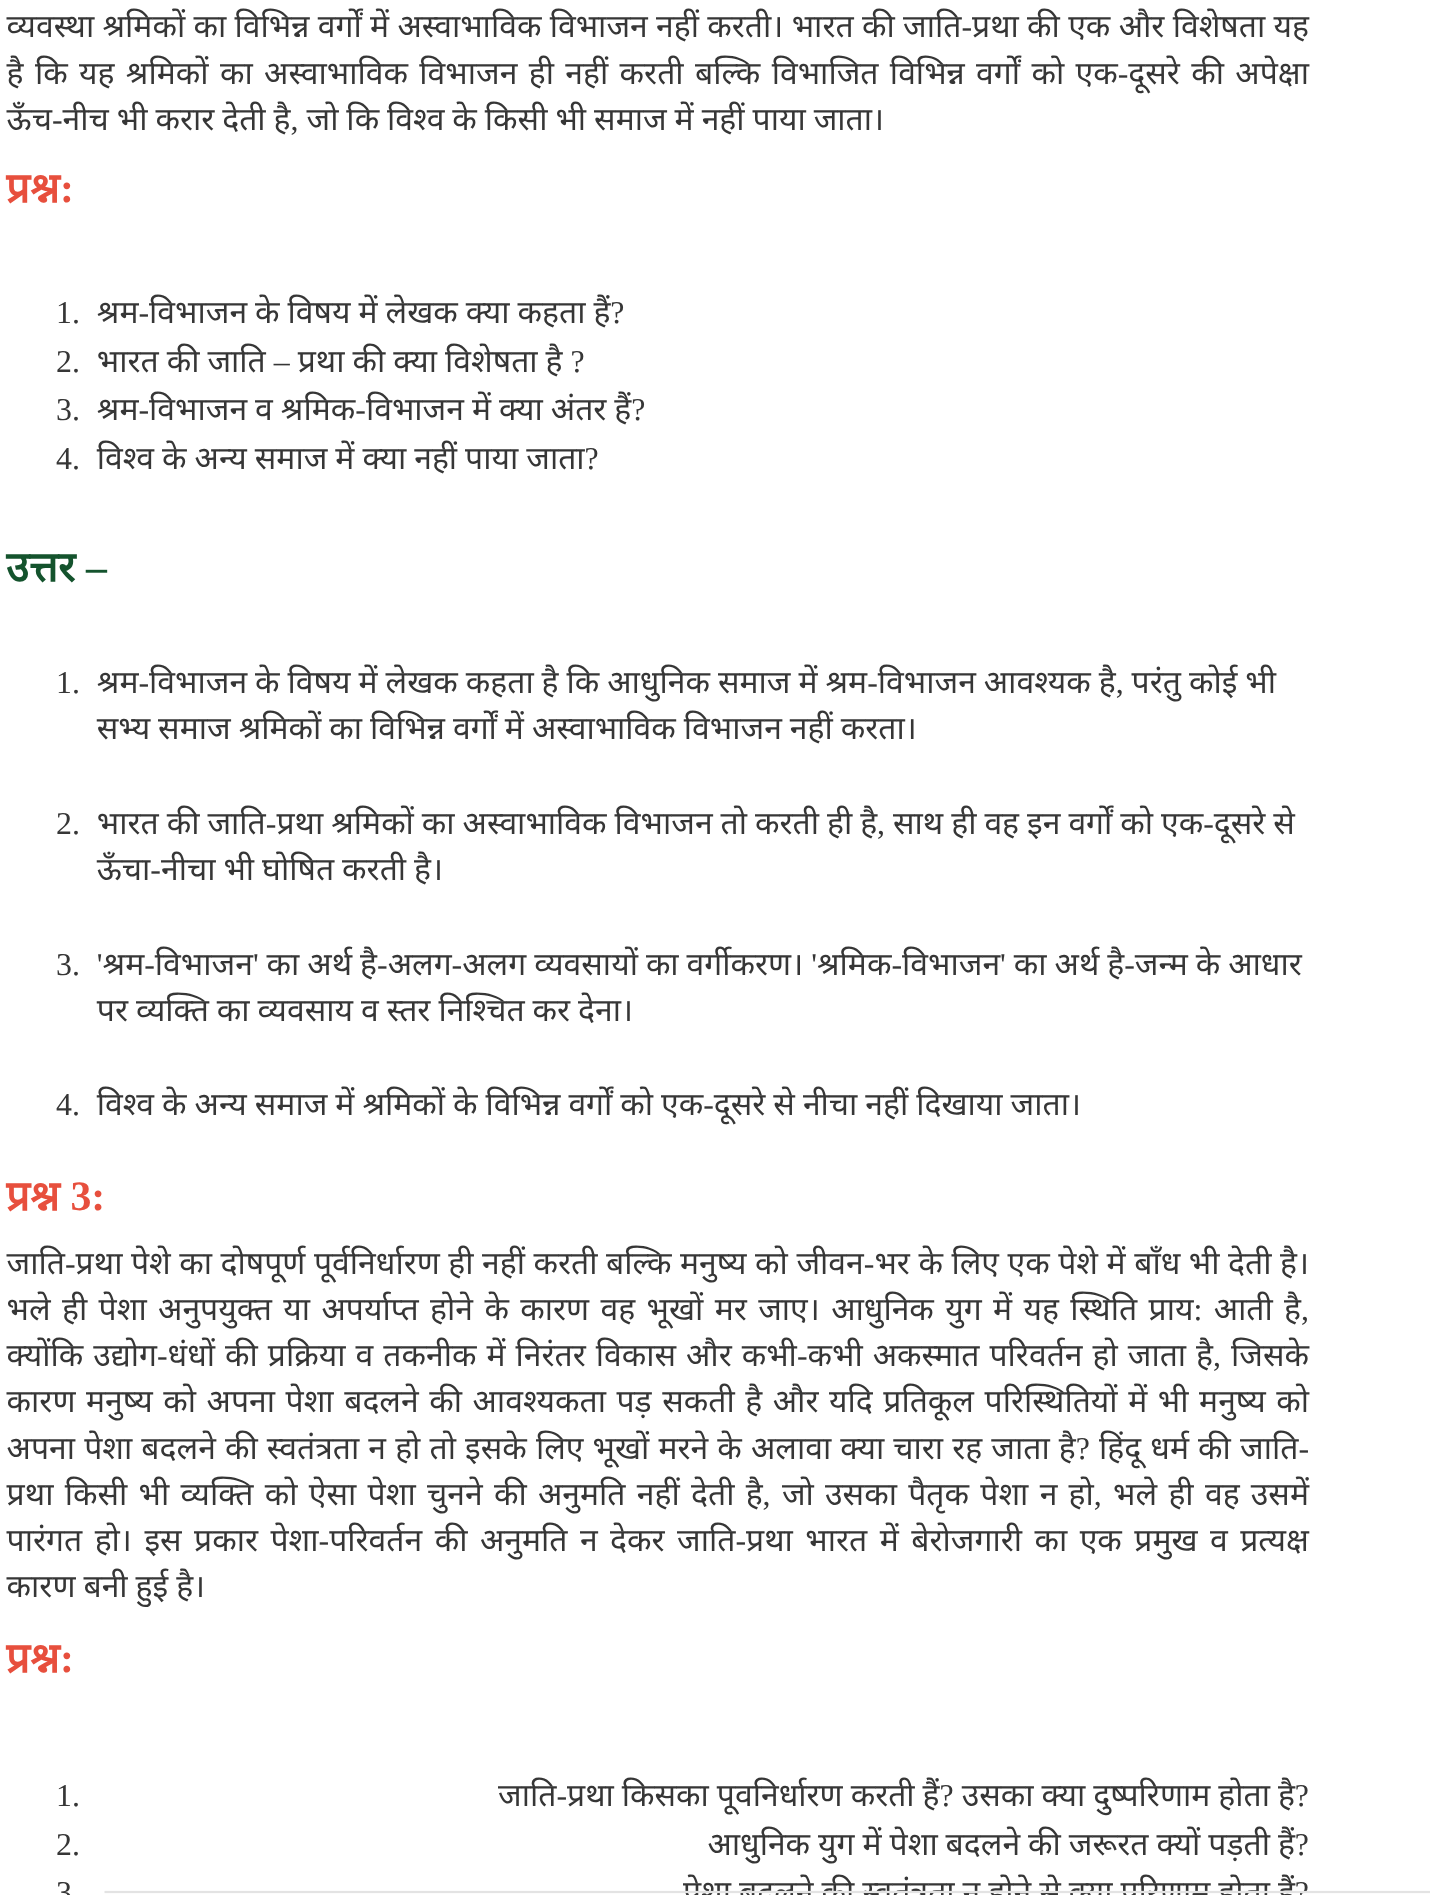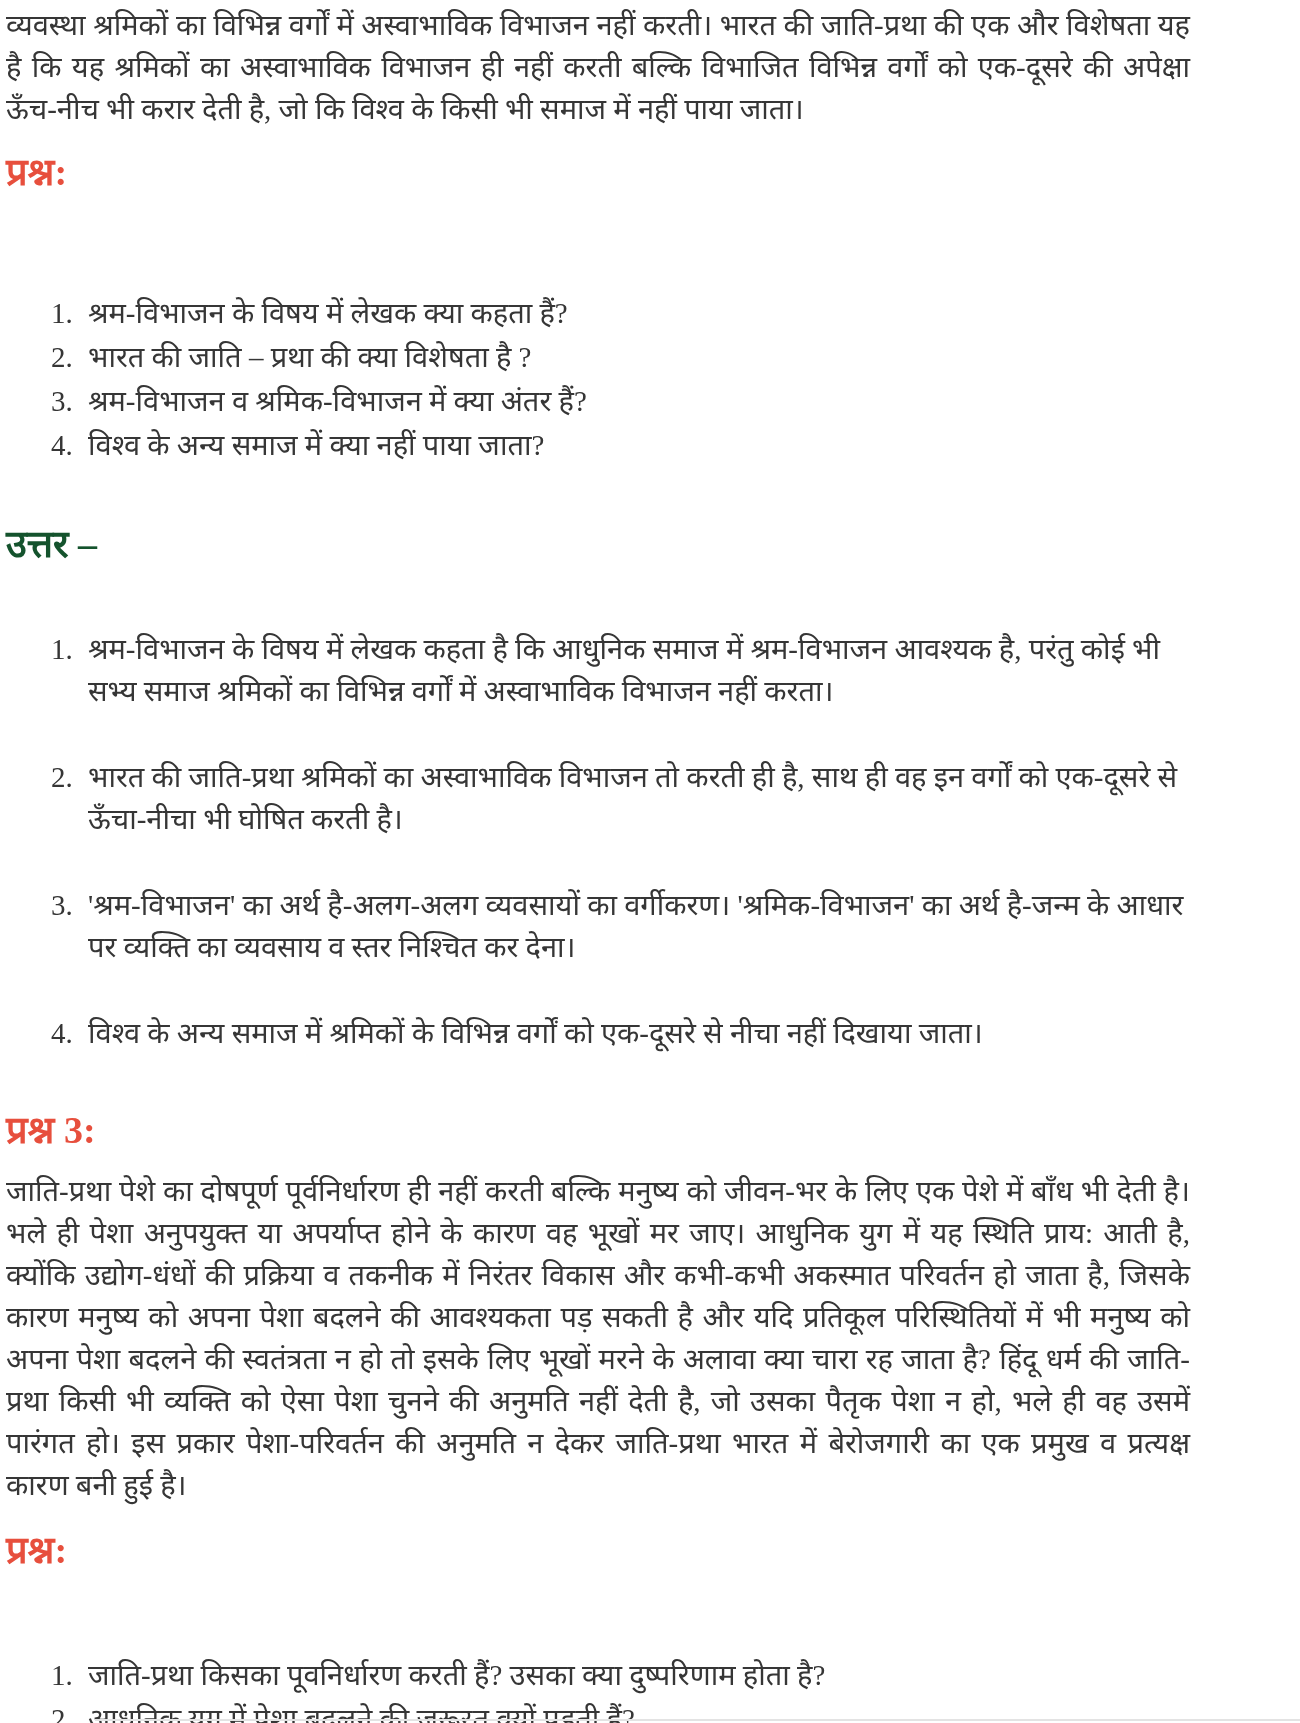--- a/index.html
+++ b/index.html
@@ -33,45 +33,45 @@
     font-size: 38px;
     font-weight: bold;
     line-height: 40px;
     margin: 0;
   }
   .heading-red   { color: #e74f3d; }
   .heading-green { color: #14532d; }
 
   .h-q1      { margin-top: 22px; }
   .h-ans     { margin-top: 58px; }
-  .h-q3      { margin-top: 56px; }
+  .h-q3      { margin-top: 42px; }
   .h-q-last  { margin-top: 24px; }
 
   ol.num-list {
     margin: 0;
     padding-left: 74px;
     font-size: 29px;
     line-height: 42px;
     color: #363636;
   }
   ol.num-list li {
     padding-left: 8px;
   }
   ol.num-list li::marker {
     color: #363636;
   }
-  ol.questions-list { margin-top: 100px; }
+  ol.questions-list { margin-top: 72px; }
   ol.questions-list li { margin-bottom: 2px; }
 
   ol.answers-list { margin-top: 64px; }
   ol.answers-list li { margin-bottom: 44px; }
   ol.answers-list li:last-child { margin-bottom: 12px; }
 
   ol.final-questions-list { margin-top: 84px; }
-  ol.final-questions-list li { margin-bottom: 2px; }
+  ol.final-questions-list li { margin-bottom: 2px; text-align: right; }
 
   .bottom-rule {
     position: absolute;
     left: 95px;
     right: 0;
     bottom: 2px;
     border-top: 2px solid #e3e3e3;
   }
 </style>
 </head>

